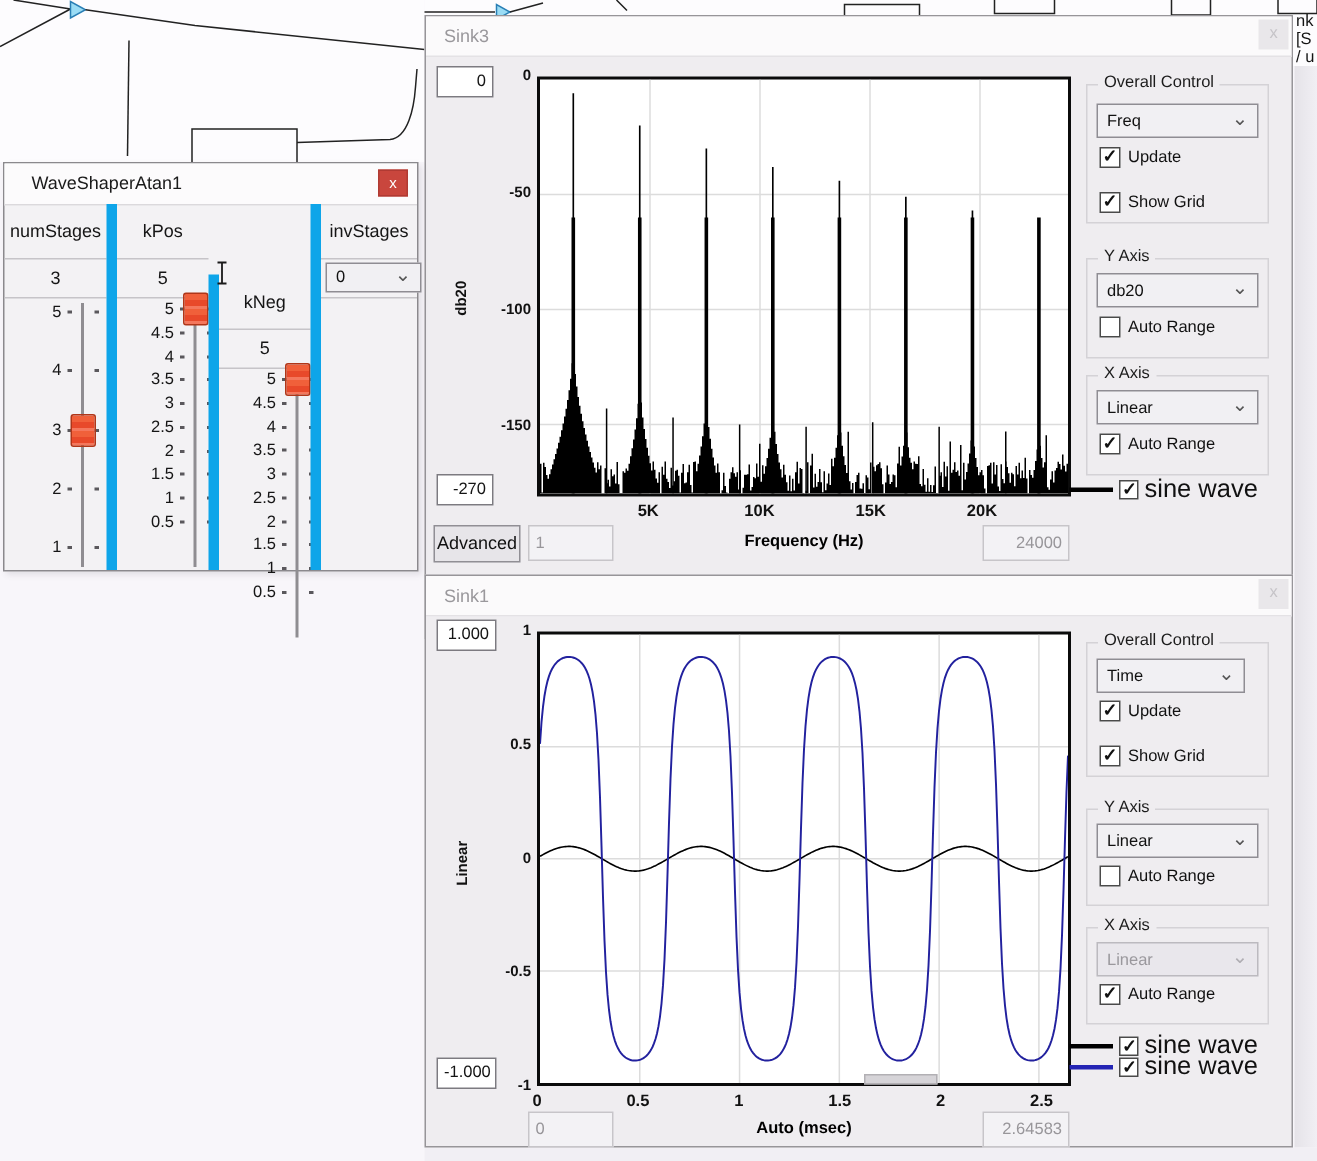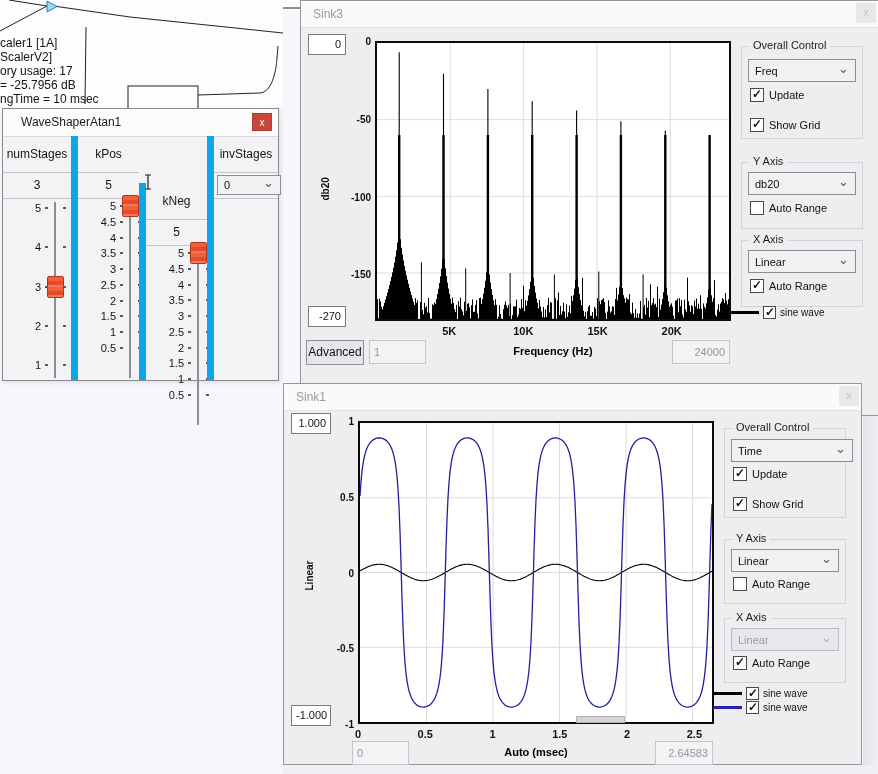--- a/index.html
+++ b/index.html
@@ -46,21 +46,21 @@
   .wshead{position:absolute;left:0;right:0;top:0;height:36px;border-bottom:1px solid #c6c4c8;font-size:12px;color:#151515;
           display:flex;align-items:center;justify-content:center;}
   .wsval{position:absolute;left:0;right:0;top:36px;height:26px;border-bottom:1px solid #c6c4c8;font-size:12px;color:#151515;
          display:flex;align-items:center;justify-content:center;}
   .wsbody{position:absolute;left:0;right:0;top:62px;bottom:0;}
   .stick{position:absolute;font-size:11px;color:#151515;text-align:right;width:30px;transform:translateY(-50%);}
   .sdash{position:absolute;width:3px;height:2px;background:#5a585c;}
   .strack{position:absolute;width:2px;background:#8f8d91;}
   .shandle{position:absolute;width:17px;height:22px;border:1px solid #b03618;border-radius:2px;box-sizing:border-box;
            background:repeating-linear-gradient(180deg,#f0603a 0 4px,#e8492a 4px 8px,#f4775c 8px 10px);}
-  .legendrow{position:absolute;display:flex;align-items:center;gap:4px;font-size:10px;color:#111;}
+  .legendrow{position:absolute;display:flex;align-items:center;gap:4px;font-size:17px;color:#111;}
   .legline{width:29px;height:3px;flex:none;}
   svg{display:block;}
   .bgfrag{position:absolute;font-size:12px;color:#141414;line-height:14px;white-space:pre;}
 </style>
 </head>
 <body>
 
 <div id="stage">
 
   <div class="abs bgwhite" style="left:0;top:0;width:283px;height:108px;"></div>
@@ -78,40 +78,39 @@
     <path d="M198,95 L260,93 C272,92 276,72 277,58 L278,46" stroke="#222" stroke-width="1" fill="none"></path>
     <path d="M283,8 L330,8" stroke="#222" stroke-width="1" fill="none"></path>
     <polygon id="flow-arrow2" points="331,3 331,13 340,8" fill="#9adcf5" stroke="#2a7fb5" stroke-width="1"></polygon>
     <path d="M340,8 L362,2 M411,0 L418,7" stroke="#222" stroke-width="1" fill="none"></path>
     <rect x="563" y="3" width="50" height="14" fill="none" stroke="#222" stroke-width="1"></rect>
     <rect x="663" y="-4" width="40" height="13" fill="none" stroke="#222" stroke-width="1"></rect>
     <rect x="781" y="-4" width="26" height="14" fill="none" stroke="#222" stroke-width="1"></rect>
     <rect x="852" y="-4" width="26" height="13" fill="none" stroke="#222" stroke-width="1"></rect>
   </svg>
 
-  <div class="bgfrag" style="left:0;top:36px;" id="scaler-lines"><div>caler1 [1A]</div><div>ScalerV2]</div><div>ory usage: 17</div><div>= -25.7956 dB</div><div>ngTime = 10 msec</div></div>
 
   <div class="bgfrag" style="left:864px;top:8px;font-size:11px;line-height:12px;" id="rightedge-lines"><div>nk</div><div>[S</div><div>/ u</div></div>
 
   <div id="glyph-dashes">
       <div class="abs" style="left: 345px; top: 377px; width: 4px; height: 3px; background: rgb(58, 56, 60);"></div>
       <div class="abs" style="left: 352px; top: 377px; width: 3px; height: 3px; background: rgb(58, 56, 60);"></div>
       <div class="abs" style="left: 366px; top: 377px; width: 5px; height: 3px; background: rgb(58, 56, 60);"></div>
       <div class="abs" style="left: 396px; top: 377px; width: 3px; height: 3px; background: rgb(58, 56, 60);"></div>
       <div class="abs" style="left: 402px; top: 377px; width: 4px; height: 3px; background: rgb(58, 56, 60);"></div>
       <div class="abs" style="left: 470px; top: 377px; width: 3px; height: 3px; background: rgb(58, 56, 60);"></div>
       <div class="abs" style="left: 474px; top: 377px; width: 3px; height: 3px; background: rgb(58, 56, 60);"></div>
       <div class="abs" style="left: 560px; top: 377px; width: 4px; height: 3px; background: rgb(58, 56, 60);"></div>
       <div class="abs" style="left: 566px; top: 377px; width: 3px; height: 3px; background: rgb(58, 56, 60);"></div>
       <div class="abs" style="left: 634px; top: 377px; width: 4px; height: 3px; background: rgb(58, 56, 60);"></div>
       <div class="abs" style="left: 640px; top: 377px; width: 3px; height: 3px; background: rgb(58, 56, 60);"></div>
       <div class="abs" style="left: 738px; top: 377px; width: 4px; height: 3px; background: rgb(58, 56, 60);"></div>
     </div>
 
-  <div class="win" id="sink3" style="left:283px;top:0;width:579px;height:416px;margin-left:17px;">
+  <div class="win" id="sink3" style="left:283px;top:10px;width:579px;height:416px;">
     <div class="titlebar">
       <span class="titletext">Sink3</span>
       <div class="wclose">x</div>
     </div>
     <div class="mmbox" style="left:7px;top:33px;width:38px;height:21px;">0</div>
     <div class="mmbox" style="left:7px;top:305px;width:38px;height:21px;">-270</div>
     <div class="rotlabel" style="left:4px;top:174px;width:40px;" id="s3-ylab">db20</div>
 
     <div class="plot" style="left:74px;top:40px;width:356px;height:280px;">
       <svg id="spec-svg" width="352" height="276" viewBox="0 0 352 276">
@@ -227,21 +226,21 @@
         <div class="tickx" style="left: 343.103px; top: 344px;">2</div>
         <div class="tickx" style="left: 410.378px; top: 344px;">2.5</div>
       </div>
 
     <div class="mmbox dim l" style="left:68px;top:357px;width:57px;height:24px;">0</div>
     <div class="axlabel" style="left:252px;top:362px;" id="s1-xlab">Auto (msec)</div>
     <div class="mmbox dim" style="left:371px;top:357px;width:58px;height:24px;">2.64583</div>
 
     <div class="groupbox" style="left:440px;top:44px;width:122px;height:90px;">
       <span class="grouplabel">Overall Control</span>
-      <div class="combo" style="left:6px;top:10px;width:122px;">
+      <div class="combo" style="left:6px;top:10px;width:99px;">
         <span>Time</span>
           <span class="chev">⌄</span>
       </div>
       <div class="cbrow" style="left:8px;top:38px;">
         <span class="cbbox checked" id="s1cb-update"></span>
         <span>Update</span>
       </div>
       <div class="cbrow" style="left:8px;top:68px;">
         <span class="cbbox checked" id="s1cb-grid"></span>
         <span>Show Grid</span>

